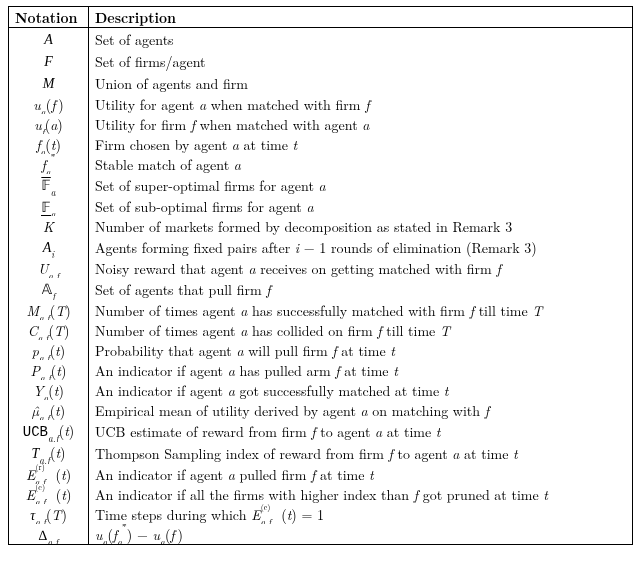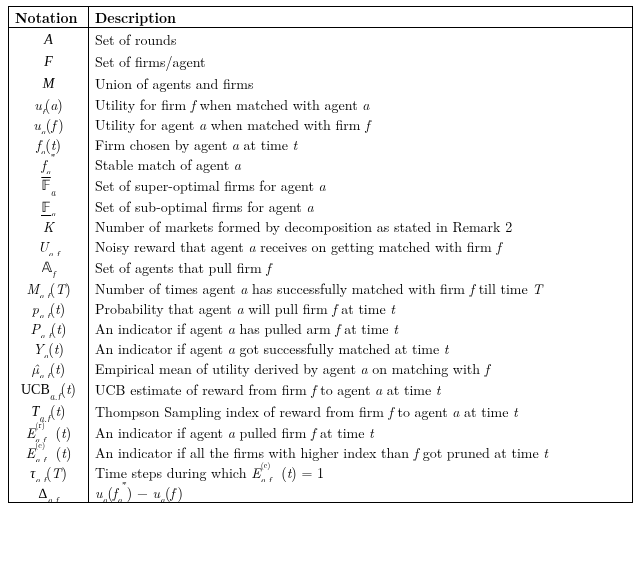--- a/index.html
+++ b/index.html
@@ -45,21 +45,21 @@
   th.right, td.right {
     border-right: 1px solid #000;
     text-align: left;
     margin-left: 18px;
   }
   th.left { text-align: left; }
   tbody tr:first-child td { border-top: 1px solid #000; }
   tbody tr:last-child td { border-bottom: 1px solid #000; }
   .cal { font-family: "Segoe Script", "Brush Script MT", cursive; font-style: italic; }
   .bb  { font-family: "Cambria Math", "STIXGeneral", serif; }
-  .sf  { font-family: Liberation Serif, serif; }
+  .sf  { font-family: Liberation Mono, monospace; }
   .it  { font-style: italic; }
   sub  { font-size: 0.68em; line-height: 0; position: relative; bottom: -0.25em; }
   sup  { font-size: 0.68em; line-height: 0; position: relative; top: -0.45em; }
   .ssub { font-size: 0.85em; }
 </style>
 </head>
 <body>
 
 <div class="wrap">
   <table>
@@ -69,69 +69,77 @@
       </colgroup>
     <thead>
       <tr>
         <th class="left">Notation</th>
         <th class="right">Description</th>
       </tr>
     </thead>
     <tbody id="tbody">
         <tr>
           <td class="left"><span class="cal">A</span></td>
-          <td class="right">Set of rounds</td>
+          <td class="right">Set of agents</td>
         </tr>
         <tr>
           <td class="left"><span class="cal">F</span></td>
           <td class="right">Set of firms/agent</td>
         </tr>
         <tr>
           <td class="left"><span class="cal">M</span></td>
-          <td class="right">Union of agents and firms</td>
+          <td class="right">Union of agents and firm</td>
+        </tr>
+        <tr>
+          <td class="left"><span class="it">u<sub>a</sub></span>(<span class="it">f</span> )</td>
+          <td class="right">Utility for agent <span class="it">a</span> when matched with firm <span class="it">f</span></td>
         </tr>
         <tr>
           <td class="left"><span class="it">u<sub>f</sub></span>(<span class="it">a</span>)</td>
           <td class="right">Utility for firm <span class="it">f</span> when matched with agent <span class="it">a</span></td>
-        </tr>
-        <tr>
-          <td class="left"><span class="it">u<sub>a</sub></span>(<span class="it">f</span> )</td>
-          <td class="right">Utility for agent <span class="it">a</span> when matched with firm <span class="it">f</span></td>
         </tr>
         <tr>
           <td class="left"><span class="it">f<sub>a</sub></span>(<span class="it">t</span>)</td>
           <td class="right">Firm chosen by agent <span class="it">a</span> at time <span class="it">t</span></td>
         </tr>
         <tr>
           <td class="left"><span class="it">f</span><span class="it"><sub>a</sub></span><sup>*</sup></td>
           <td class="right">Stable match of agent <span class="it">a</span></td>
         </tr>
         <tr>
           <td class="left"><span style="text-decoration: overline;"><span class="bb">𝔽</span></span><sub class="it">a</sub></td>
           <td class="right">Set of super-optimal firms for agent <span class="it">a</span></td>
         </tr>
         <tr>
           <td class="left"><span style="border-bottom:1px solid #000; display:inline-block; line-height:0.9em;"><span class="bb">𝔽</span></span><sub class="it">a</sub></td>
           <td class="right">Set of sub-optimal firms for agent <span class="it">a</span></td>
         </tr>
         <tr>
           <td class="left"><span class="it">K</span></td>
-          <td class="right">Number of markets formed by decomposition as stated in Remark 2</td>
+          <td class="right">Number of markets formed by decomposition as stated in Remark 3</td>
+        </tr>
+        <tr>
+          <td class="left"><span class="cal">A</span><sub class="it">i</sub></td>
+          <td class="right">Agents forming fixed pairs after <span class="it">i</span> − 1 rounds of elimination (Remark 3)</td>
         </tr>
         <tr>
           <td class="left"><span class="it">U<sub>a,f</sub></span></td>
           <td class="right">Noisy reward that agent <span class="it">a</span> receives on getting matched with firm <span class="it">f</span></td>
         </tr>
         <tr>
           <td class="left"><span class="bb">𝔸</span><sub class="it">f</sub></td>
           <td class="right">Set of agents that pull firm <span class="it">f</span></td>
         </tr>
         <tr>
           <td class="left"><span class="it">M<sub>a,f</sub></span>(<span class="it">T</span>)</td>
           <td class="right">Number of times agent <span class="it">a</span> has successfully matched with firm <span class="it">f</span> till time <span class="it">T</span></td>
+        </tr>
+        <tr>
+          <td class="left"><span class="it">C<sub>a,f</sub></span>(<span class="it">T</span>)</td>
+          <td class="right">Number of times agent <span class="it">a</span> has collided on firm <span class="it">f</span> till time <span class="it">T</span></td>
         </tr>
         <tr>
           <td class="left"><span class="it">p<sub>a,f</sub></span>(<span class="it">t</span>)</td>
           <td class="right">Probability that agent <span class="it">a</span> will pull firm <span class="it">f</span> at time <span class="it">t</span></td>
         </tr>
         <tr>
           <td class="left"><span class="it">P<sub>a,f</sub></span>(<span class="it">t</span>)</td>
           <td class="right">An indicator if agent <span class="it">a</span> has pulled arm <span class="it">f</span> at time <span class="it">t</span></td>
         </tr>
         <tr>

